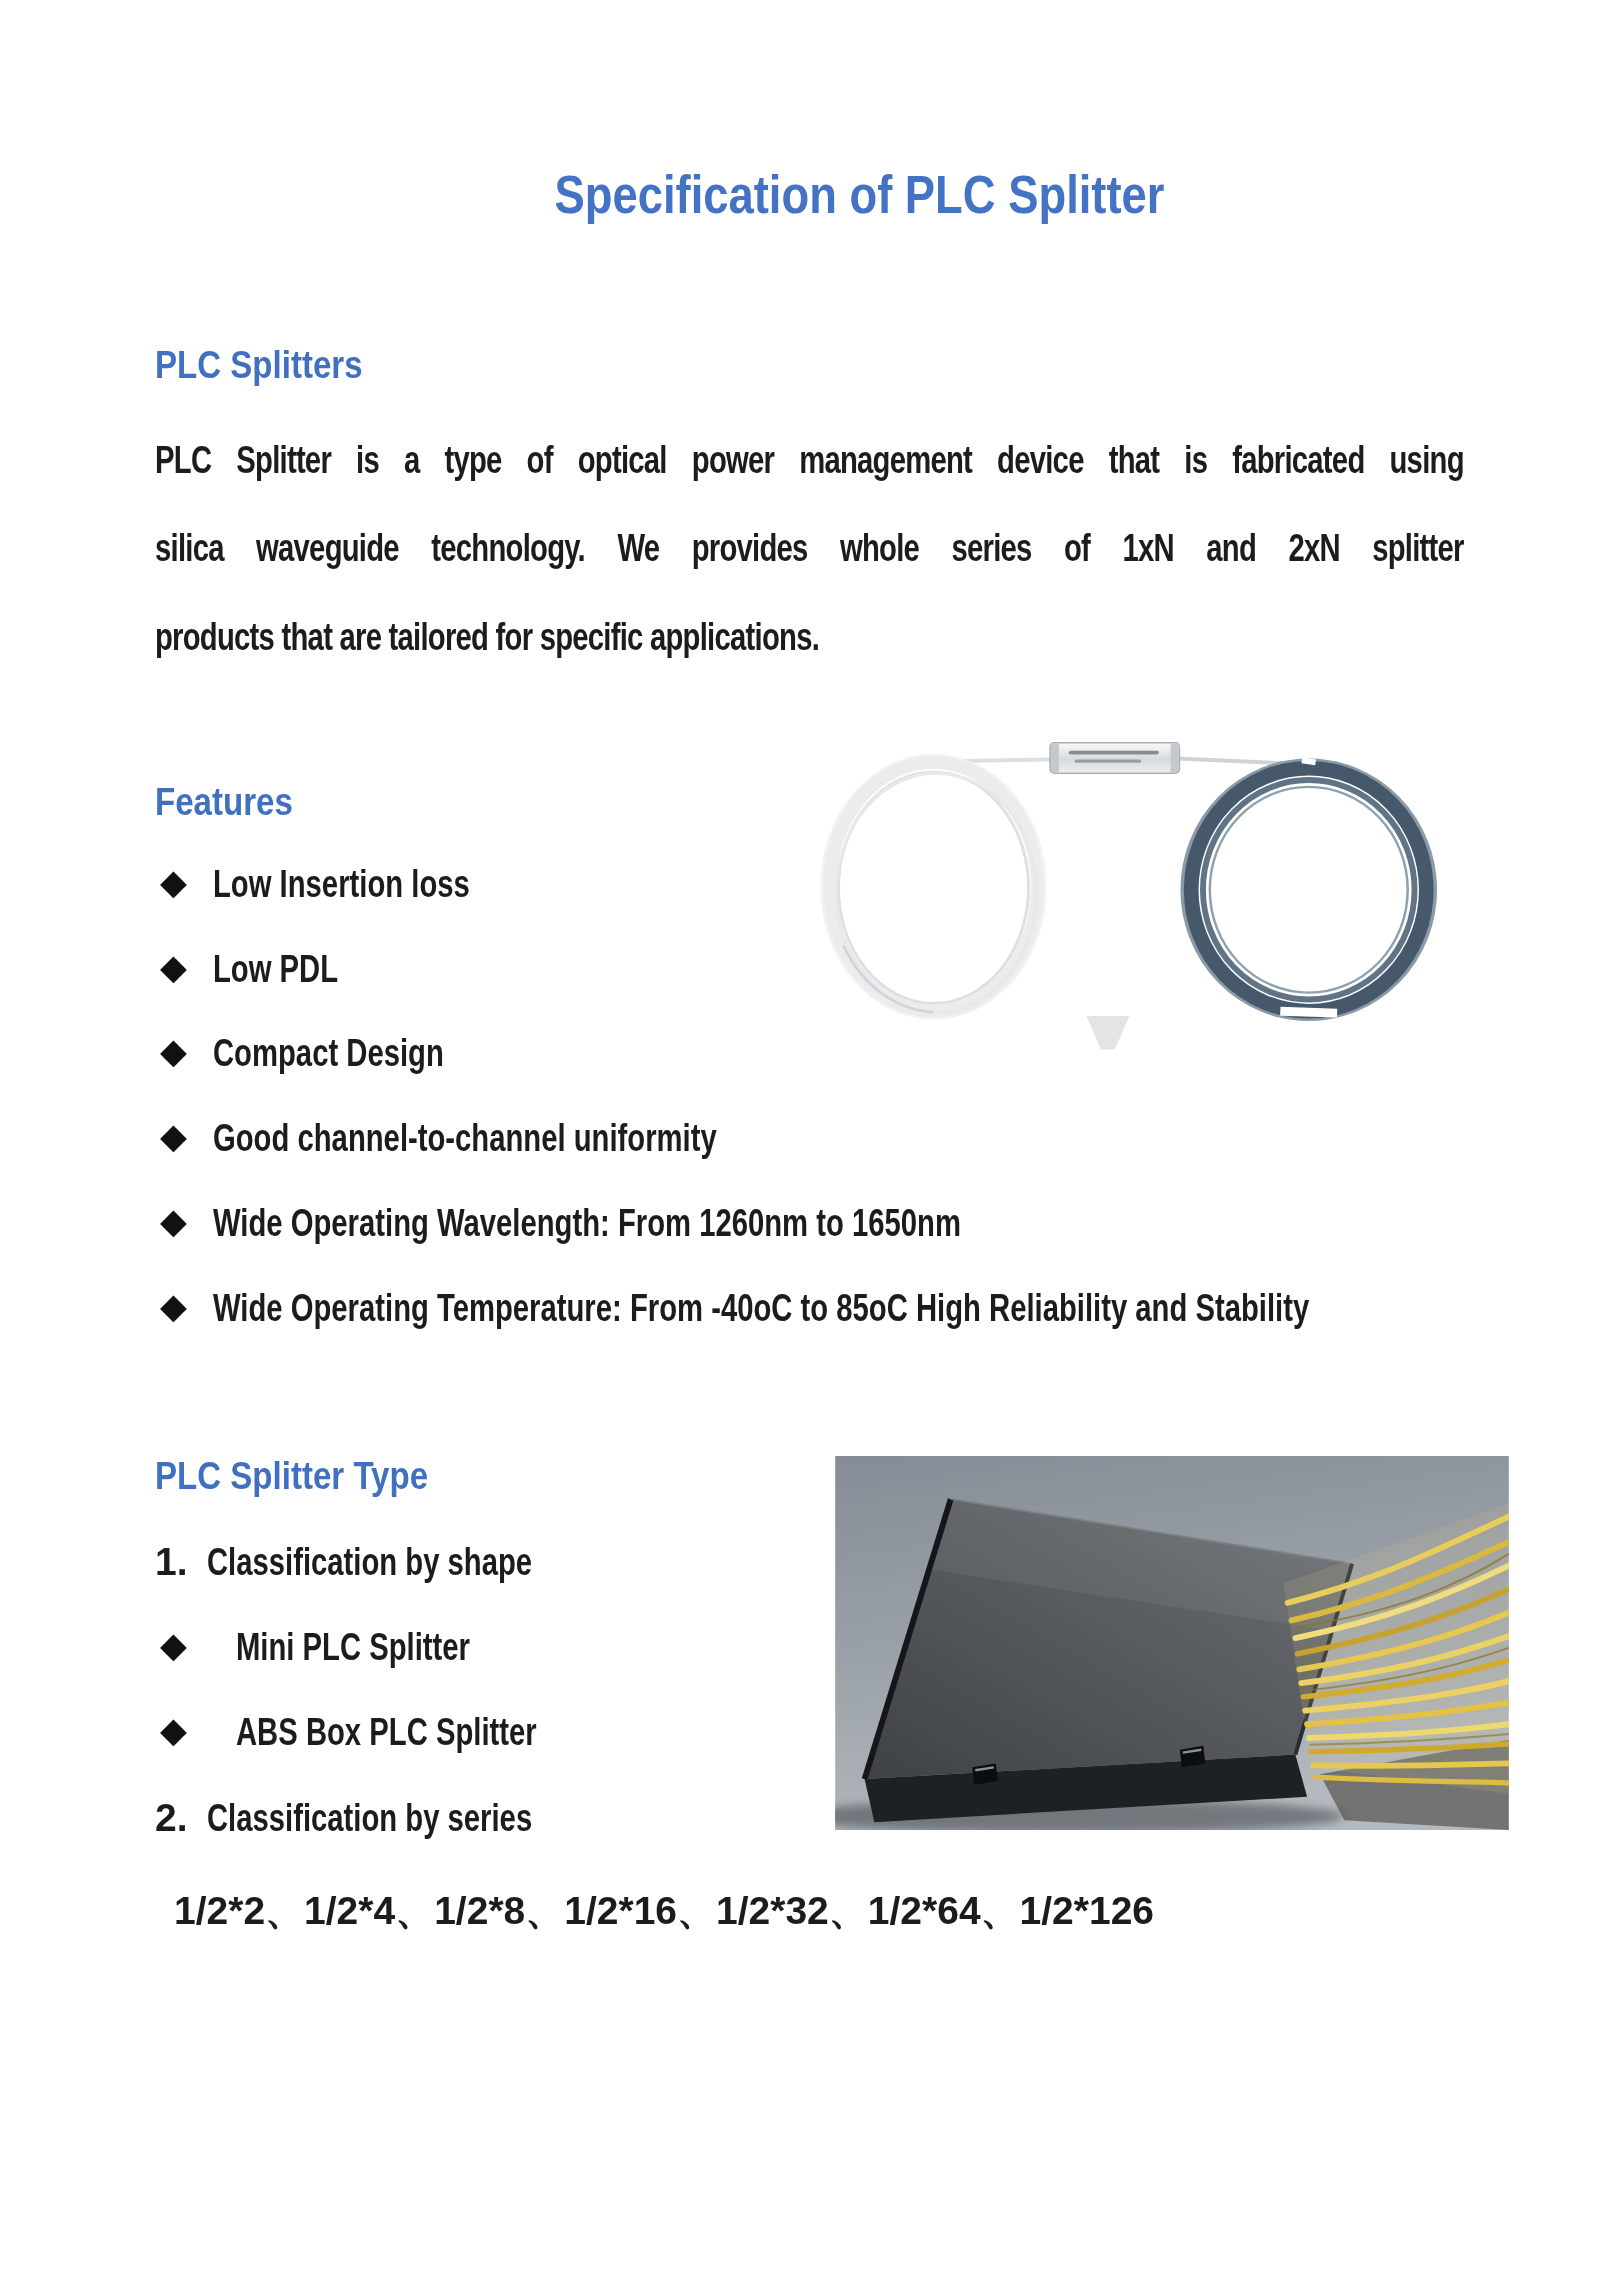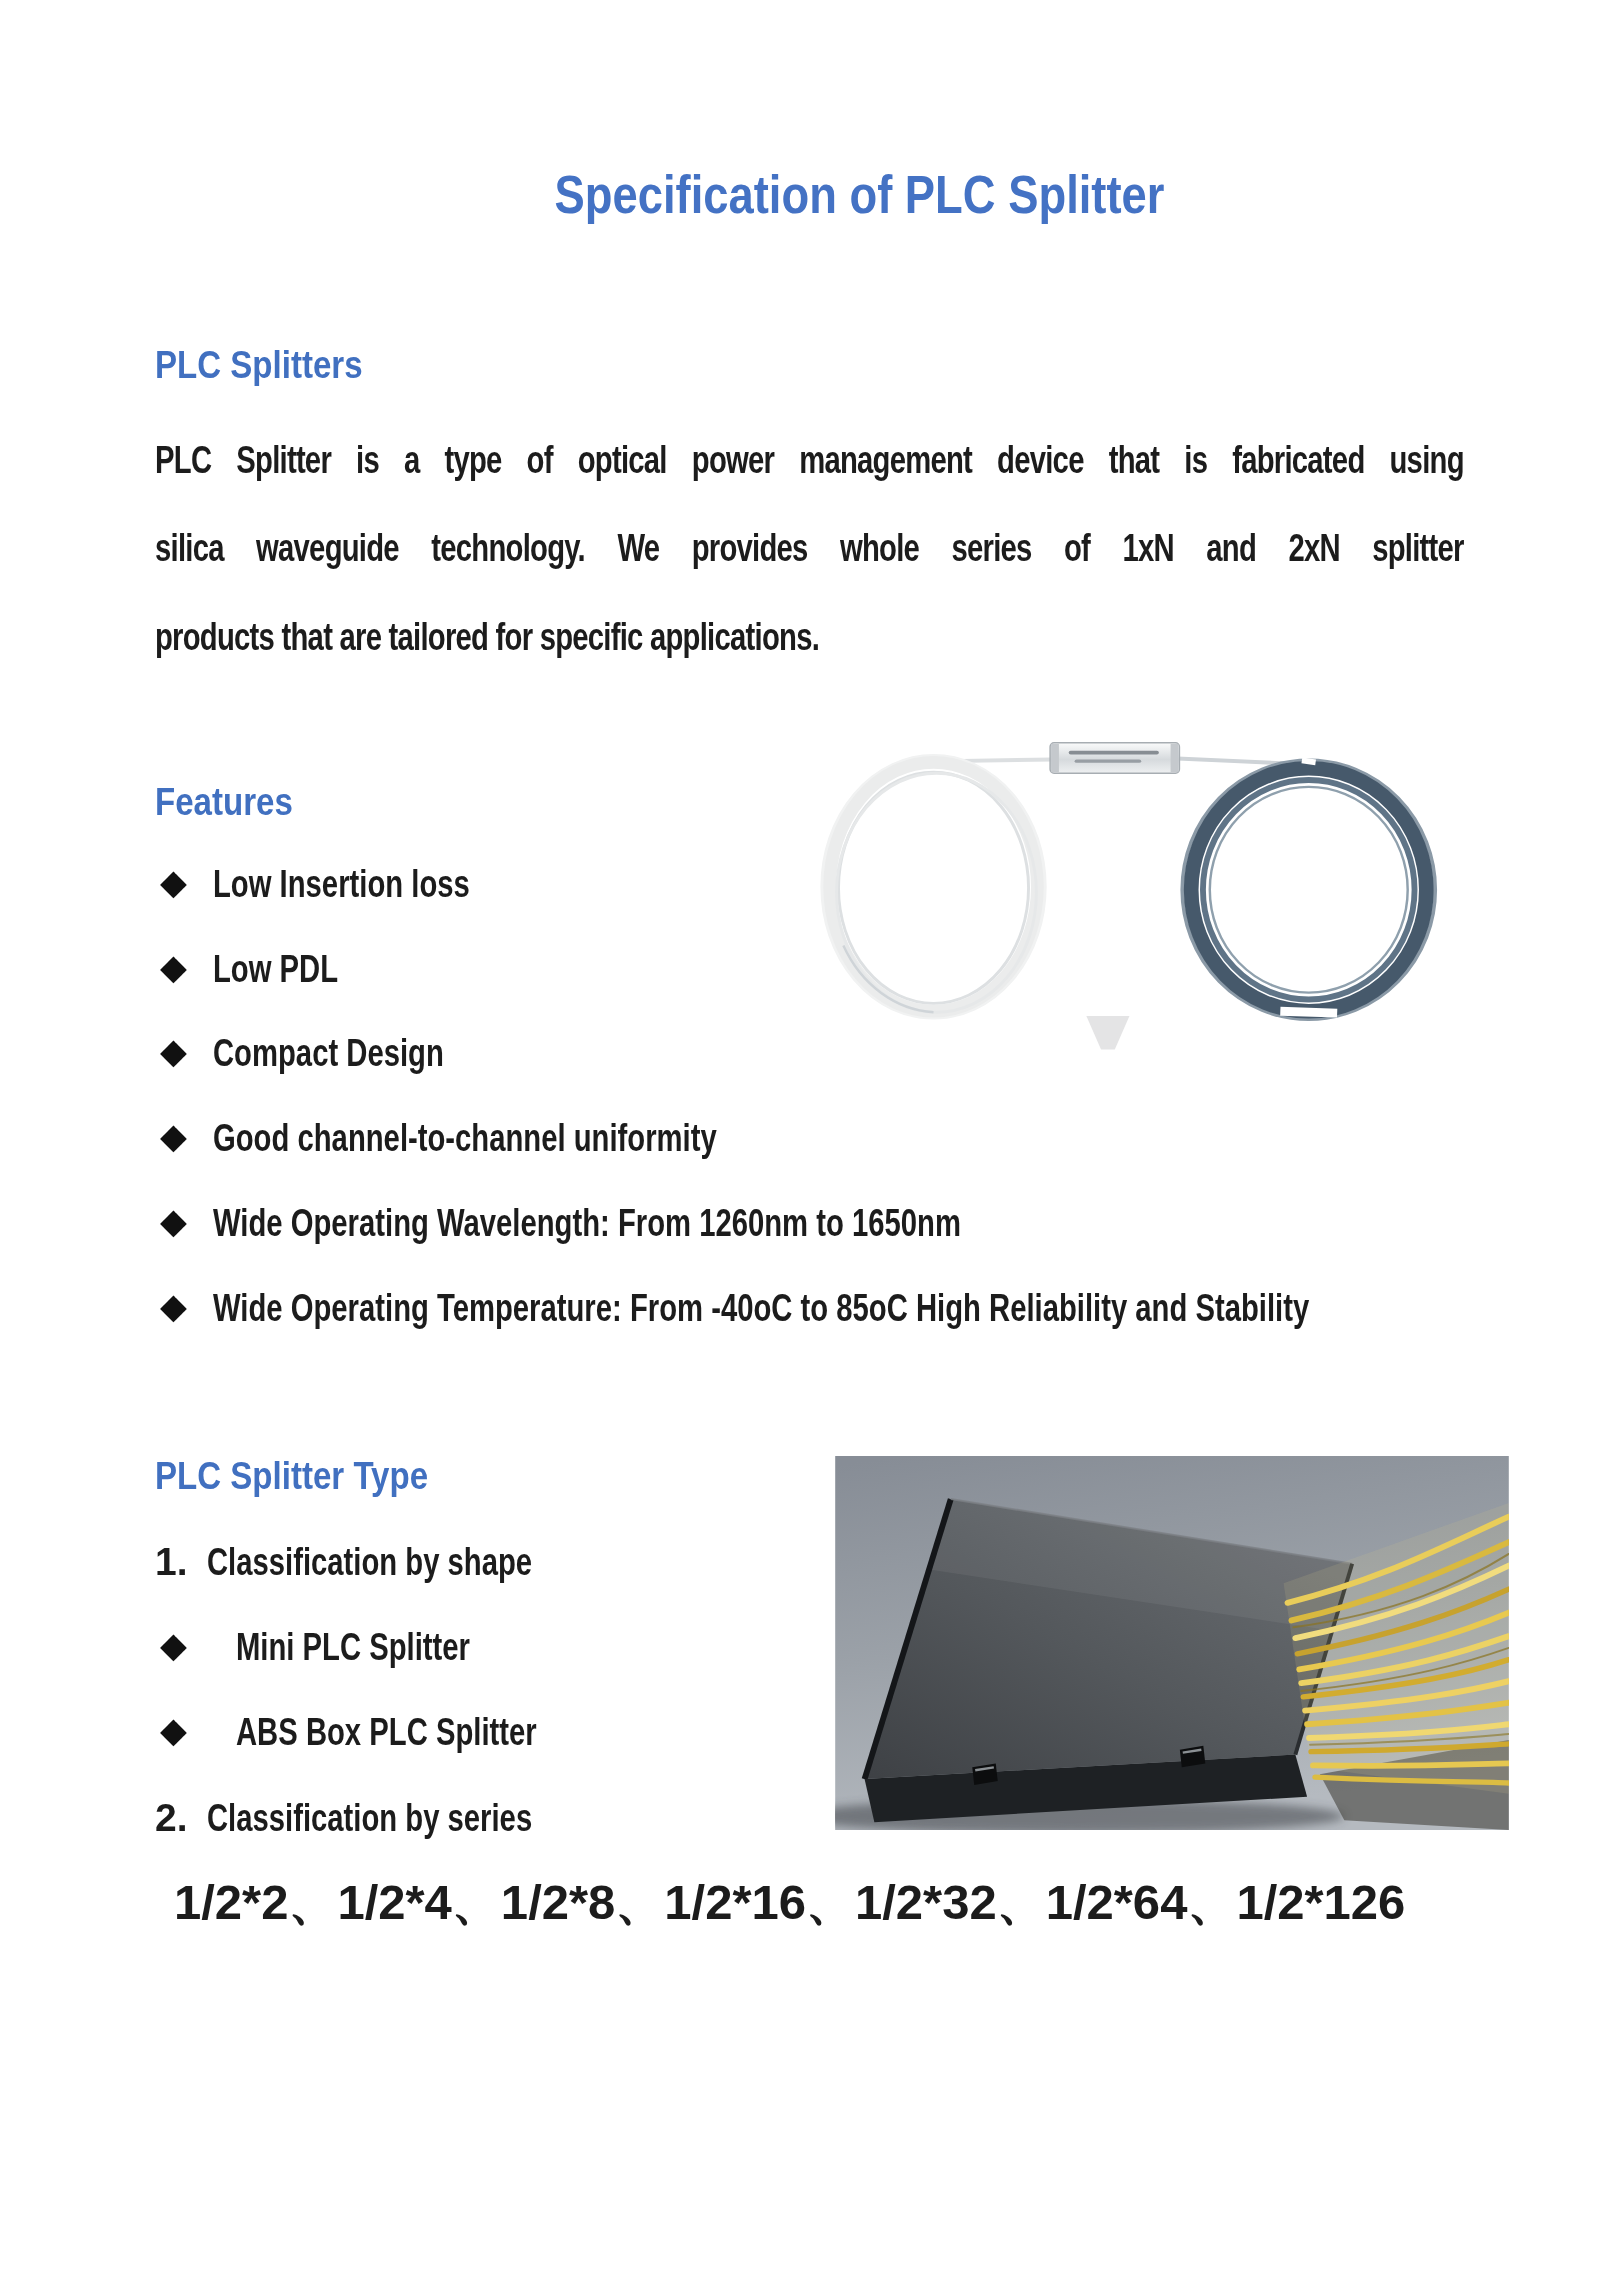--- a/index.html
+++ b/index.html
@@ -47,23 +47,24 @@
   .bullet{
     font-size:35px;line-height:41px;
     color:#111111;
     font-family:"DejaVu Sans",sans-serif;
   }
   .num{
     font-size:39px;line-height:45px;
     white-space:nowrap;
   }
   .series{
-    font-size:49px;line-height:45px;
+    font-size:39px;line-height:45px;
     white-space:nowrap;
     font-family:"Liberation Sans","DejaVu Sans",sans-serif;
+    margin-top:8px;
   }
   .figure{overflow:hidden;}
   svg{display:block;}
 </style>
 </head>
 <body>
 
 <div class="page">
 
   <div class="abs title">Specification of PLC Splitter</div>

